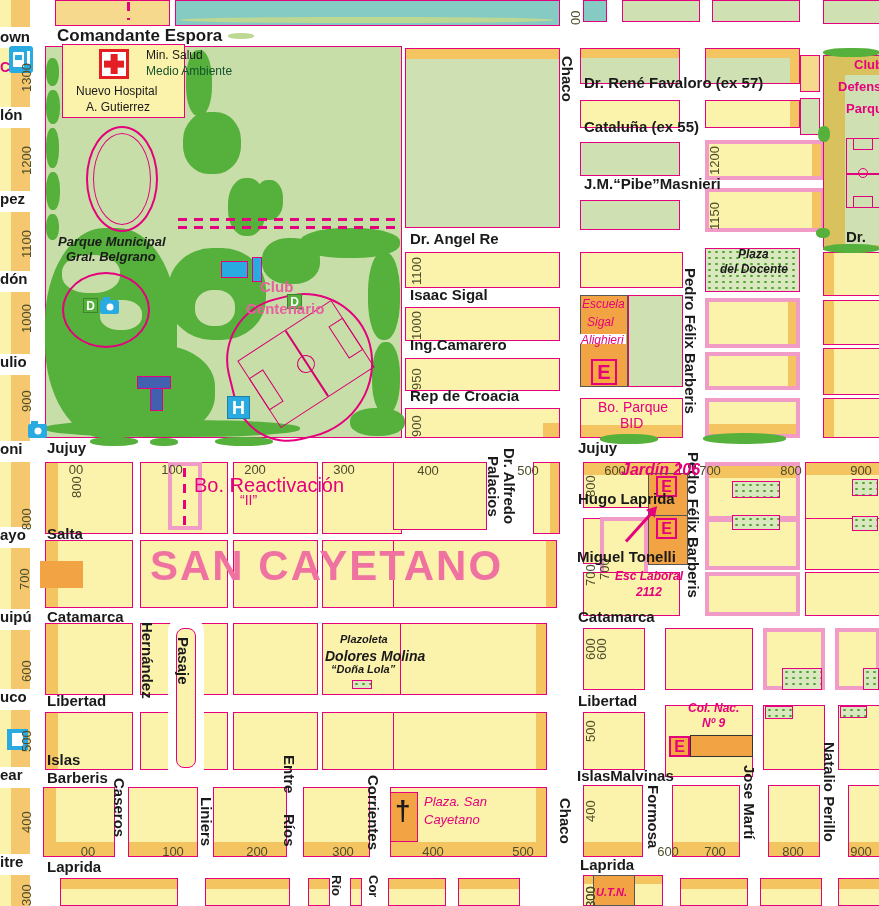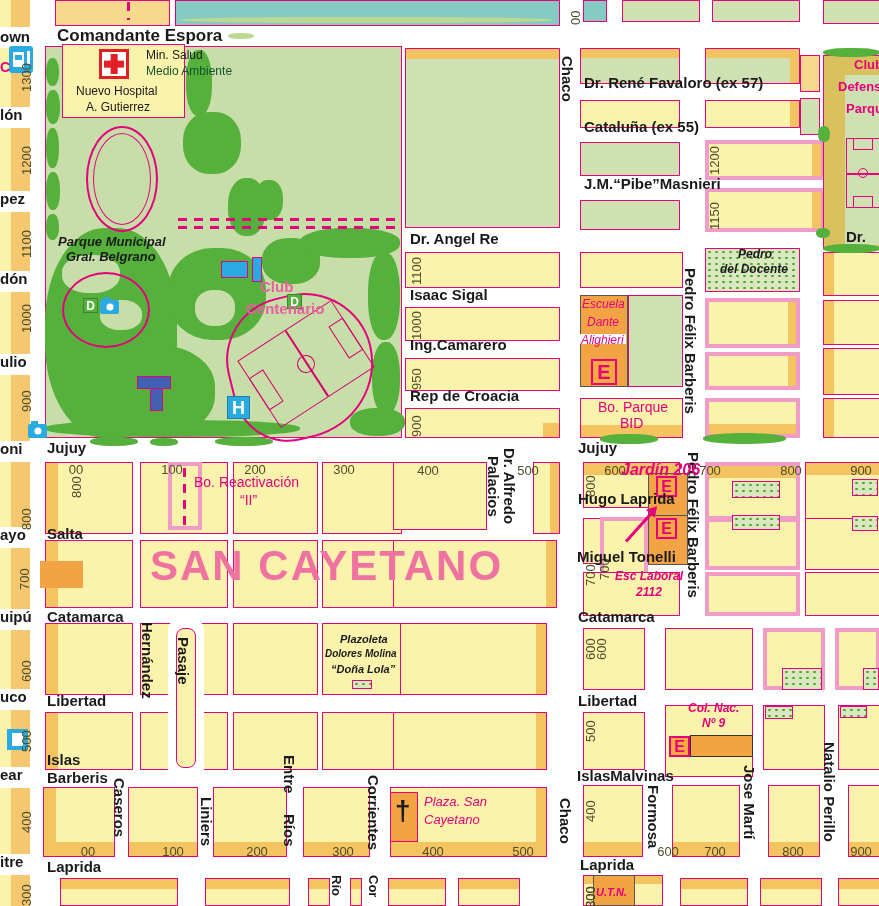--- a/index.html
+++ b/index.html
@@ -478,33 +478,33 @@
       <div class="lbl vlbl" style="left: 343px; top: 875px; font-size: 13px;">Río</div>
       <div class="lbl vlbl" style="left: 380px; top: 875px; font-size: 13px;">Cor</div>
       <div class="poi" style="left: 146px; top: 49px; font-size: 12px; color: rgb(26, 26, 26); font-weight: normal; font-style: normal;">Min. Salud</div>
       <div class="poi" style="left: 146px; top: 65px; font-size: 12px; color: #14532d; font-weight: normal; font-style: normal;">Medio Ambiente</div>
       <div class="poi" style="left: 76px; top: 85px; font-size: 12px; color: rgb(26, 26, 26); font-weight: normal; font-style: normal;">Nuevo Hospital</div>
       <div class="poi" style="left: 86px; top: 101px; font-size: 12px; color: rgb(26, 26, 26); font-weight: normal; font-style: normal;">A. Gutierrez</div>
       <div class="poi" style="left: 58px; top: 235px; font-size: 13px; color: rgb(26, 26, 26); font-weight: bold; font-style: italic;">Parque Municipal</div>
       <div class="poi" style="left: 66px; top: 250px; font-size: 13px; color: rgb(26, 26, 26); font-weight: bold; font-style: italic;">Gral. Belgrano</div>
       <div class="poi" style="left: 260px; top: 279px; font-size: 15px; color: rgb(232, 96, 159); font-weight: bold; font-style: normal;">Club</div>
       <div class="poi" style="left: 246px; top: 301px; font-size: 15px; color: rgb(232, 96, 159); font-weight: bold; font-style: normal;">Centenario</div>
-      <div class="poi" style="left: 194px; top: 475px; font-size: 14px; color: rgb(229, 0, 125); font-weight: normal; font-style: normal;">Bo. Reactivación</div>
+      <div class="poi" style="left: 194px; top: 475px; font-size: 20px; color: rgb(229, 0, 125); font-weight: normal; font-style: normal;">Bo. Reactivación</div>
       <div class="poi" style="left: 240px; top: 493px; font-size: 14px; color: rgb(229, 0, 125); font-weight: normal; font-style: normal;">“II”</div>
       <div class="poi" style="left: 340px; top: 634px; font-size: 11px; color: rgb(26, 26, 26); font-weight: bold; font-style: italic;">Plazoleta</div>
-      <div class="poi" style="left: 325px; top: 649px; font-size: 10px; color: rgb(26, 26, 26); font-weight: bold; font-style: italic;">Dolores Molina</div>
+      <div class="poi" style="left: 325px; top: 649px; font-size: 14px; color: rgb(26, 26, 26); font-weight: bold; font-style: italic;">Dolores Molina</div>
       <div class="poi" style="left: 331px; top: 664px; font-size: 11px; color: rgb(26, 26, 26); font-weight: bold; font-style: italic;">“Doña Lola”</div>
       <div class="poi" style="left: 424px; top: 795px; font-size: 13px; color: rgb(229, 0, 125); font-weight: normal; font-style: italic;">Plaza. San</div>
       <div class="poi" style="left: 424px; top: 813px; font-size: 13px; color: rgb(229, 0, 125); font-weight: normal; font-style: italic;">Cayetano</div>
       <div class="poi" style="left: 582px; top: 298px; font-size: 12px; color: rgb(229, 0, 125); font-weight: normal; font-style: italic;">Escuela</div>
-      <div class="poi" style="left: 587px; top: 316px; font-size: 12px; color: rgb(229, 0, 125); font-weight: normal; font-style: italic;">Dante</div>
+      <div class="poi" style="left: 587px; top: 316px; font-size: 12px; color: rgb(229, 0, 125); font-weight: normal; font-style: italic;">Sigal</div>
       <div class="poi" style="left: 581px; top: 334px; font-size: 12px; color: rgb(229, 0, 125); font-weight: normal; font-style: italic;">Alighieri</div>
       <div class="poi" style="left: 598px; top: 400px; font-size: 14px; color: rgb(229, 0, 125); font-weight: normal; font-style: normal;">Bo. Parque</div>
       <div class="poi" style="left: 620px; top: 416px; font-size: 14px; color: rgb(229, 0, 125); font-weight: normal; font-style: normal;">BID</div>
-      <div class="poi" style="left: 738px; top: 248px; font-size: 12px; color: rgb(26, 26, 26); font-weight: bold; font-style: italic;">Pedro</div>
+      <div class="poi" style="left: 738px; top: 248px; font-size: 12px; color: rgb(26, 26, 26); font-weight: bold; font-style: italic;">Plaza</div>
       <div class="poi" style="left: 720px; top: 263px; font-size: 12px; color: rgb(26, 26, 26); font-weight: bold; font-style: italic;">del Docente</div>
       <div class="poi" style="left: 621px; top: 462px; font-size: 16px; color: rgb(229, 0, 125); font-weight: bold; font-style: italic;">Jardín 206</div>
       <div class="poi" style="left: 615px; top: 570px; font-size: 12px; color: rgb(229, 0, 125); font-weight: bold; font-style: italic;">Esc Laboral</div>
       <div class="poi" style="left: 636px; top: 586px; font-size: 12px; color: rgb(229, 0, 125); font-weight: bold; font-style: italic;">2112</div>
       <div class="poi" style="left: 688px; top: 702px; font-size: 12px; color: rgb(229, 0, 125); font-weight: bold; font-style: italic;">Col. Nac.</div>
       <div class="poi" style="left: 702px; top: 717px; font-size: 12px; color: rgb(229, 0, 125); font-weight: bold; font-style: italic;">Nº 9</div>
       <div class="poi" style="left: 596px; top: 887px; font-size: 11px; color: rgb(229, 0, 125); font-weight: bold; font-style: italic;">U.T.N.</div>
       <div class="poi" style="left: 854px; top: 58px; font-size: 13px; color: rgb(229, 0, 125); font-weight: bold; font-style: normal;">Club</div>
       <div class="poi" style="left: 838px; top: 80px; font-size: 13px; color: rgb(229, 0, 125); font-weight: bold; font-style: normal;">Defensores</div>
       <div class="poi" style="left: 846px; top: 102px; font-size: 13px; color: rgb(229, 0, 125); font-weight: bold; font-style: normal;">Parque</div>

